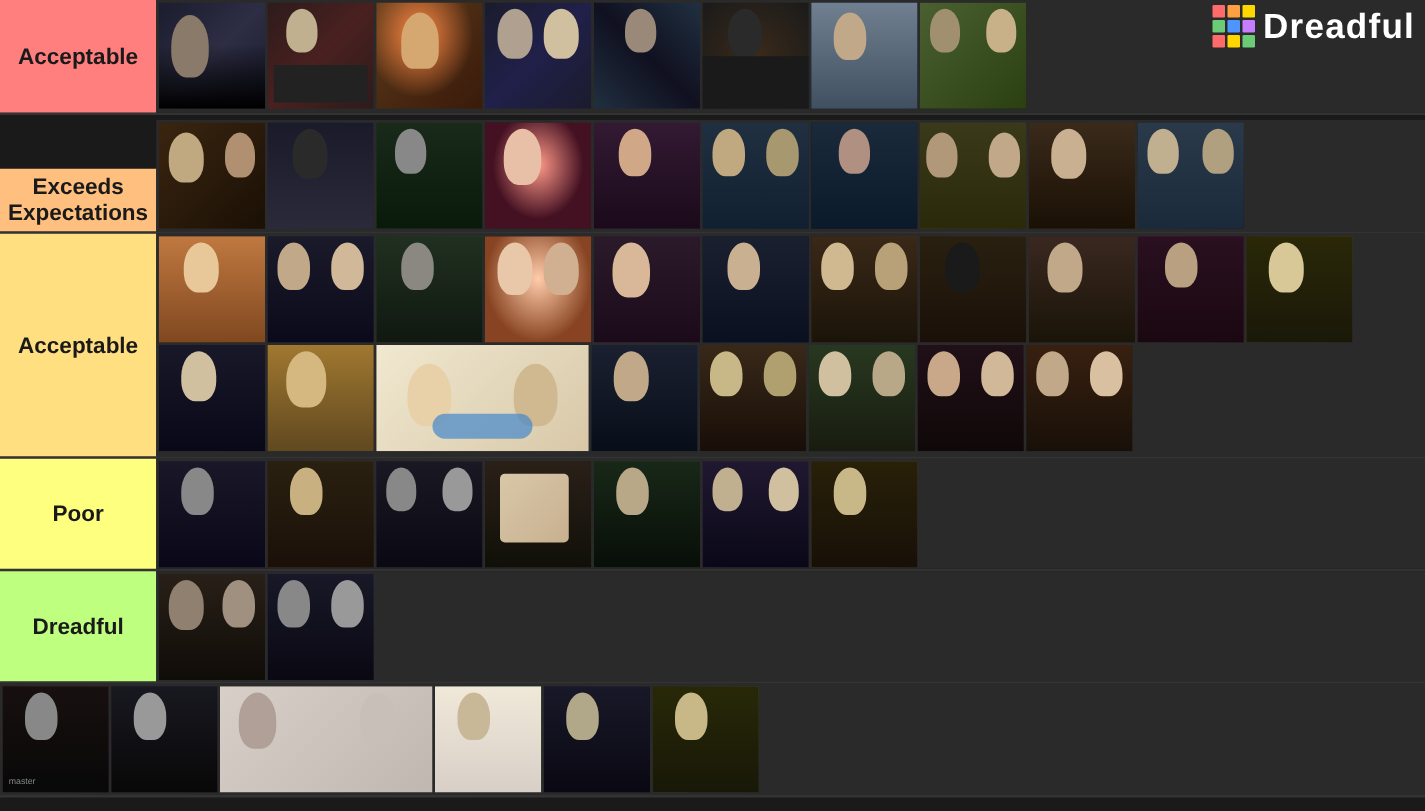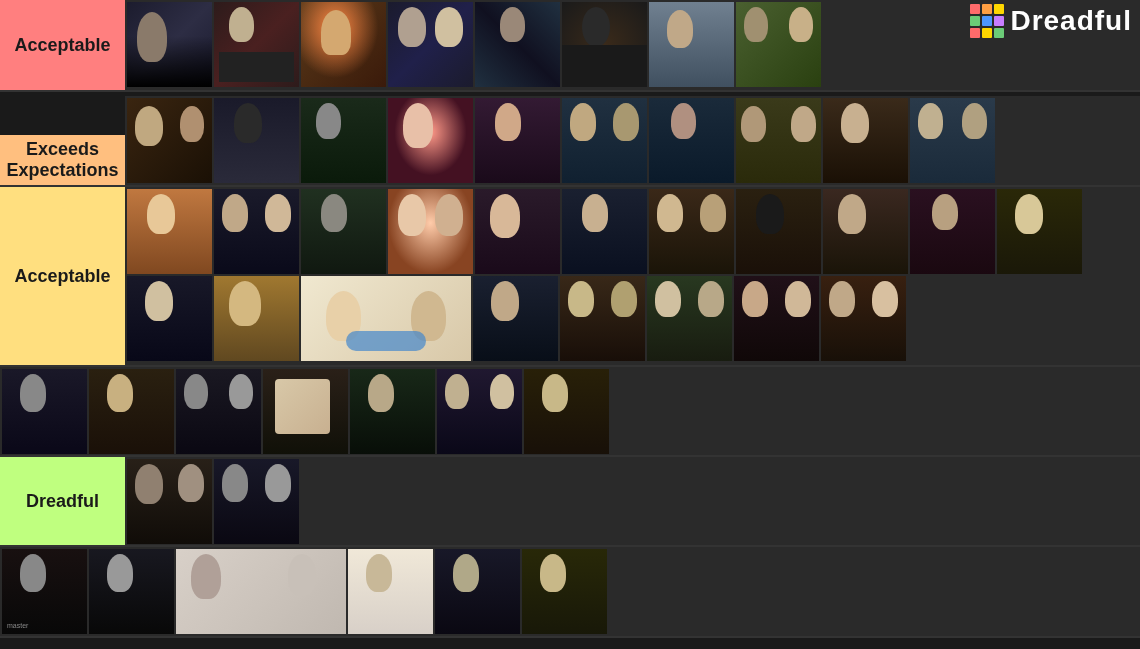--- a/index.html
+++ b/index.html
@@ -383,20 +383,21 @@
             <div class="photo-sim p7" style="position:relative;">
           <div style="position:absolute;inset:0;background:linear-gradient(to bottom,#382010,#181008);"></div>
           <div style="position:absolute;top:5px;left:8px;width:26px;height:36px;background:#c0a888;border-radius:50% 50% 40% 40%;"></div>
           <div style="position:absolute;top:5px;right:8px;width:26px;height:36px;background:#d8c0a0;border-radius:50% 50% 40% 40%;"></div>
         </div>
           </div>
       </div>
     </div>
 
     <div class="tier-row" style="height:90px;">
+      <div class="tier-label tier-c">Poor</div>
       <div class="tier-images">
         <div class="img-placeholder">
             <div class="photo-sim p5" style="position:relative;">
           <div style="position:absolute;inset:0;background:linear-gradient(to bottom,#1a1828,#0a0818);"></div>
           <div style="position:absolute;top:5px;left:18px;width:26px;height:38px;background:#888;border-radius:50% 50% 40% 40%;"></div>
         </div>
           </div>
         <div class="img-placeholder">
             <div class="photo-sim p11" style="position:relative;">
           <div style="position:absolute;inset:0;background:linear-gradient(to bottom,#2a2010,#1a1008);"></div>

